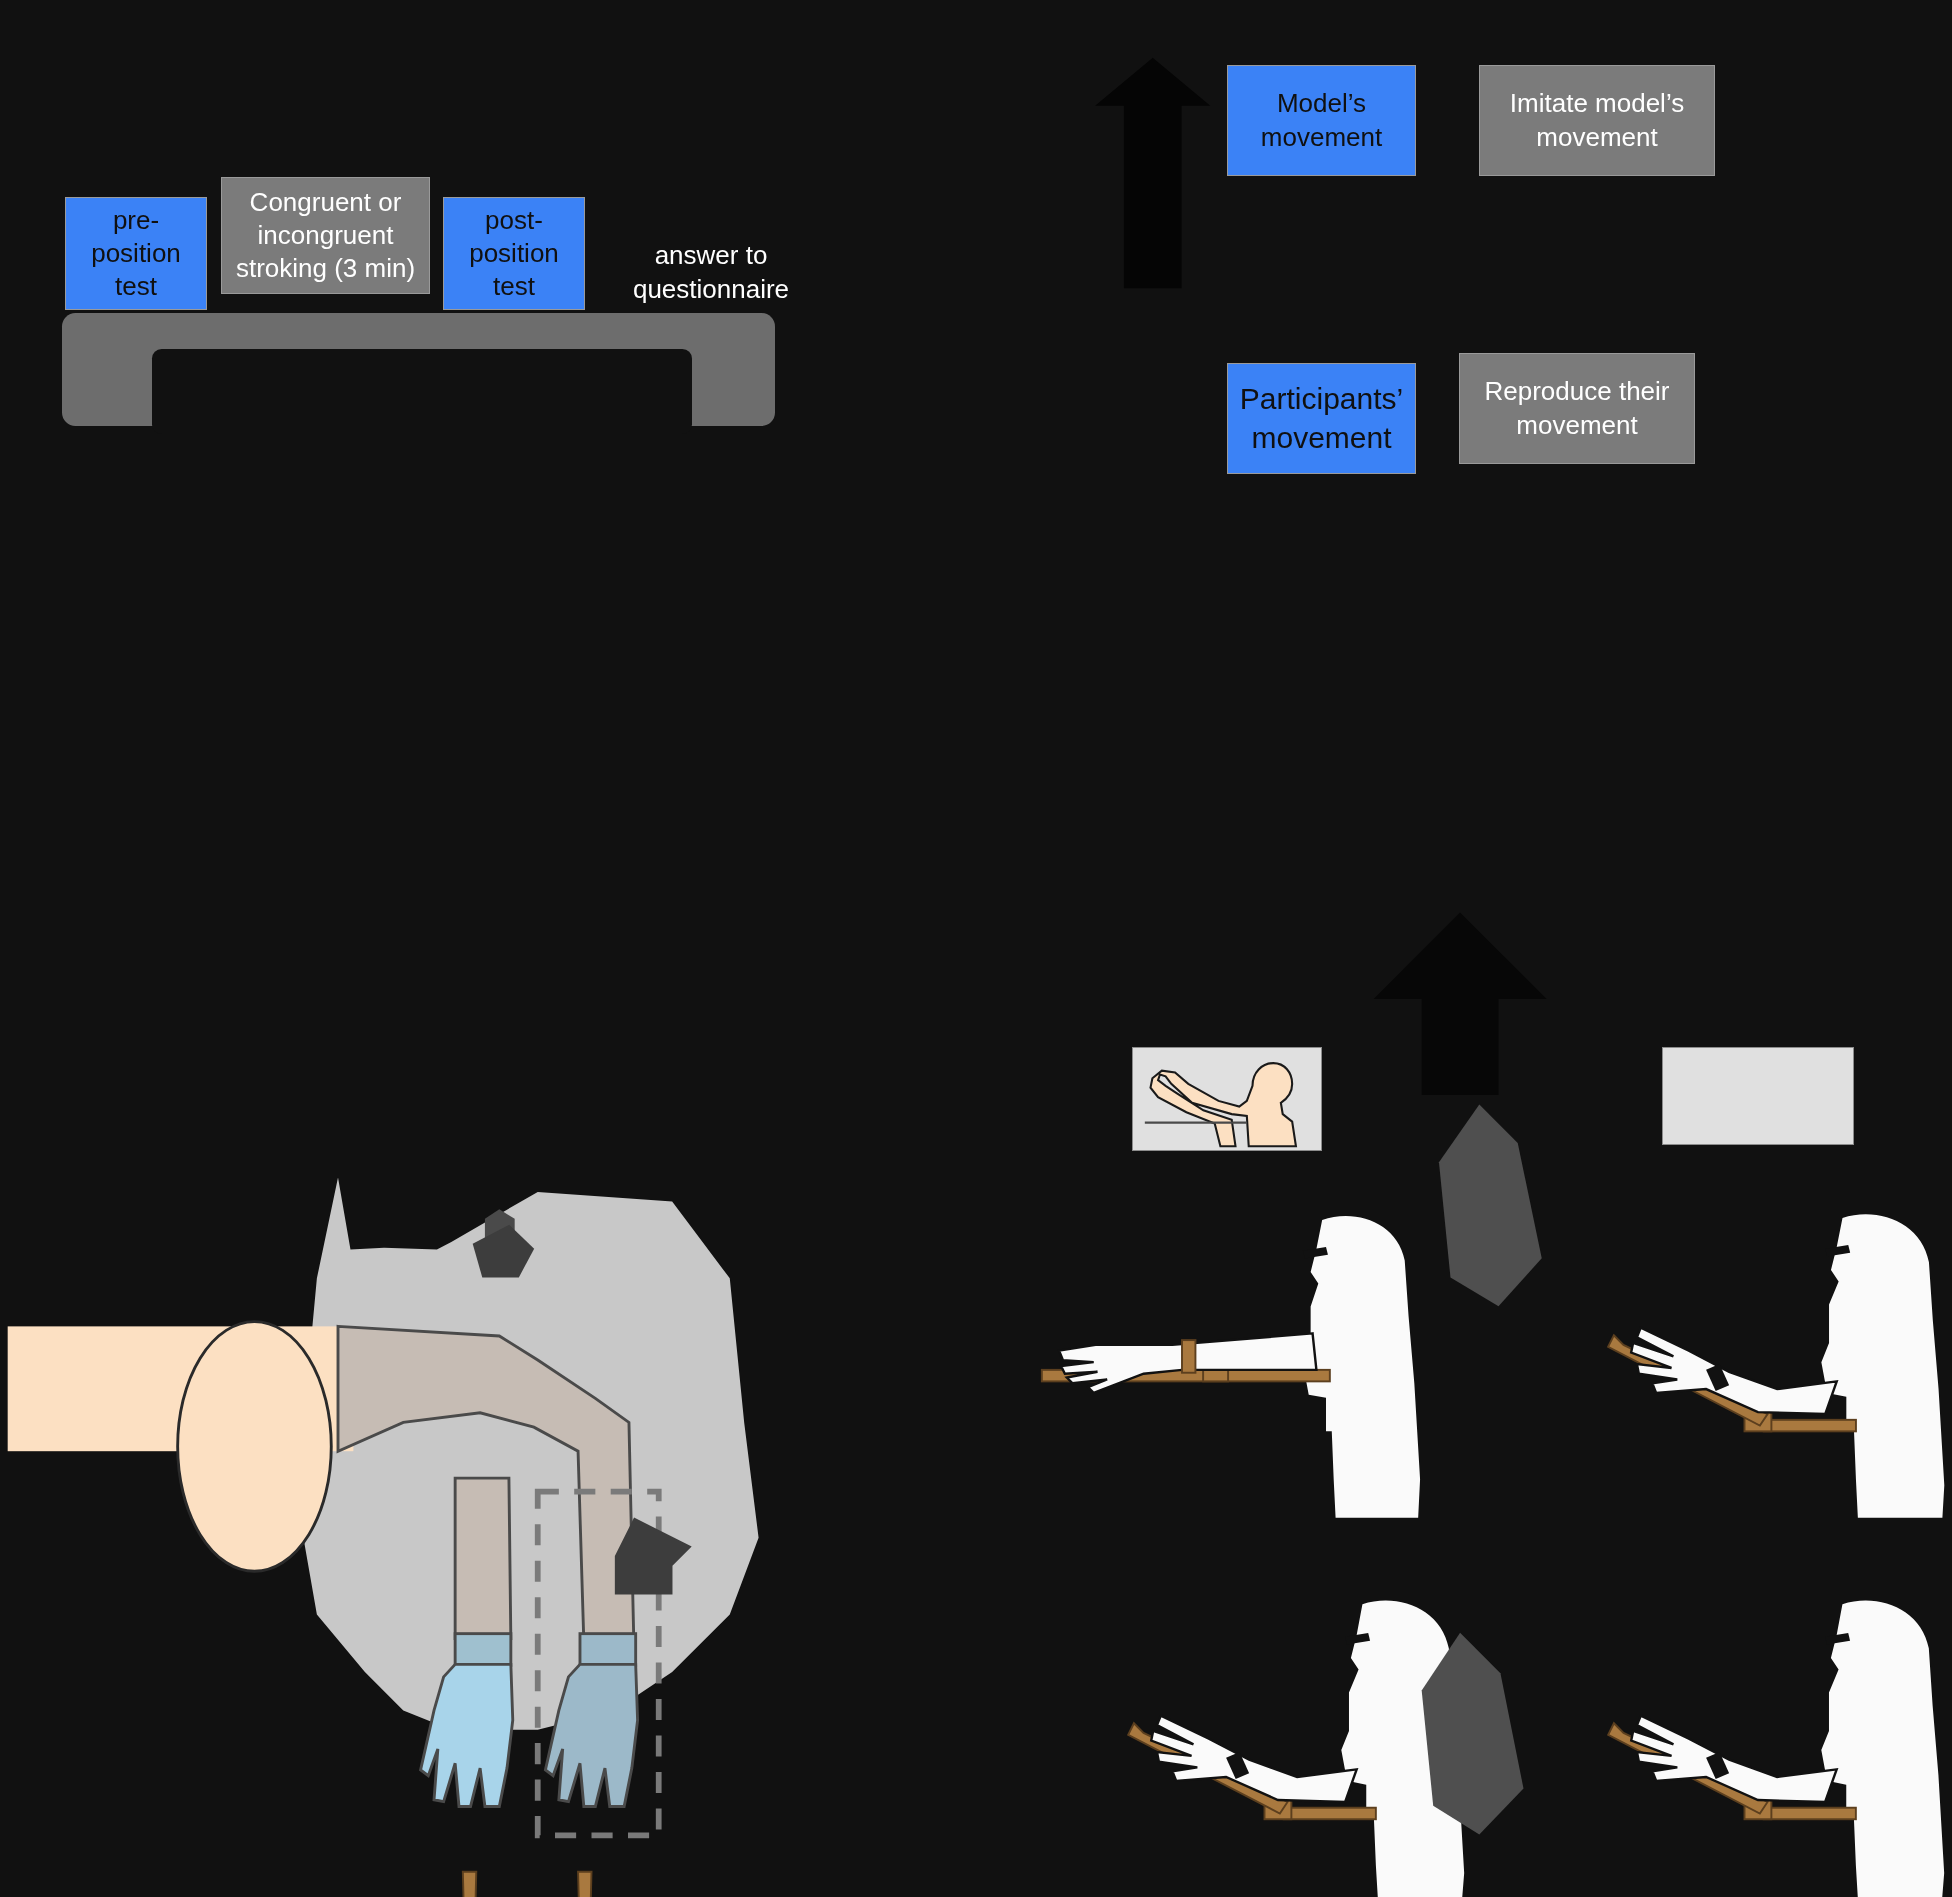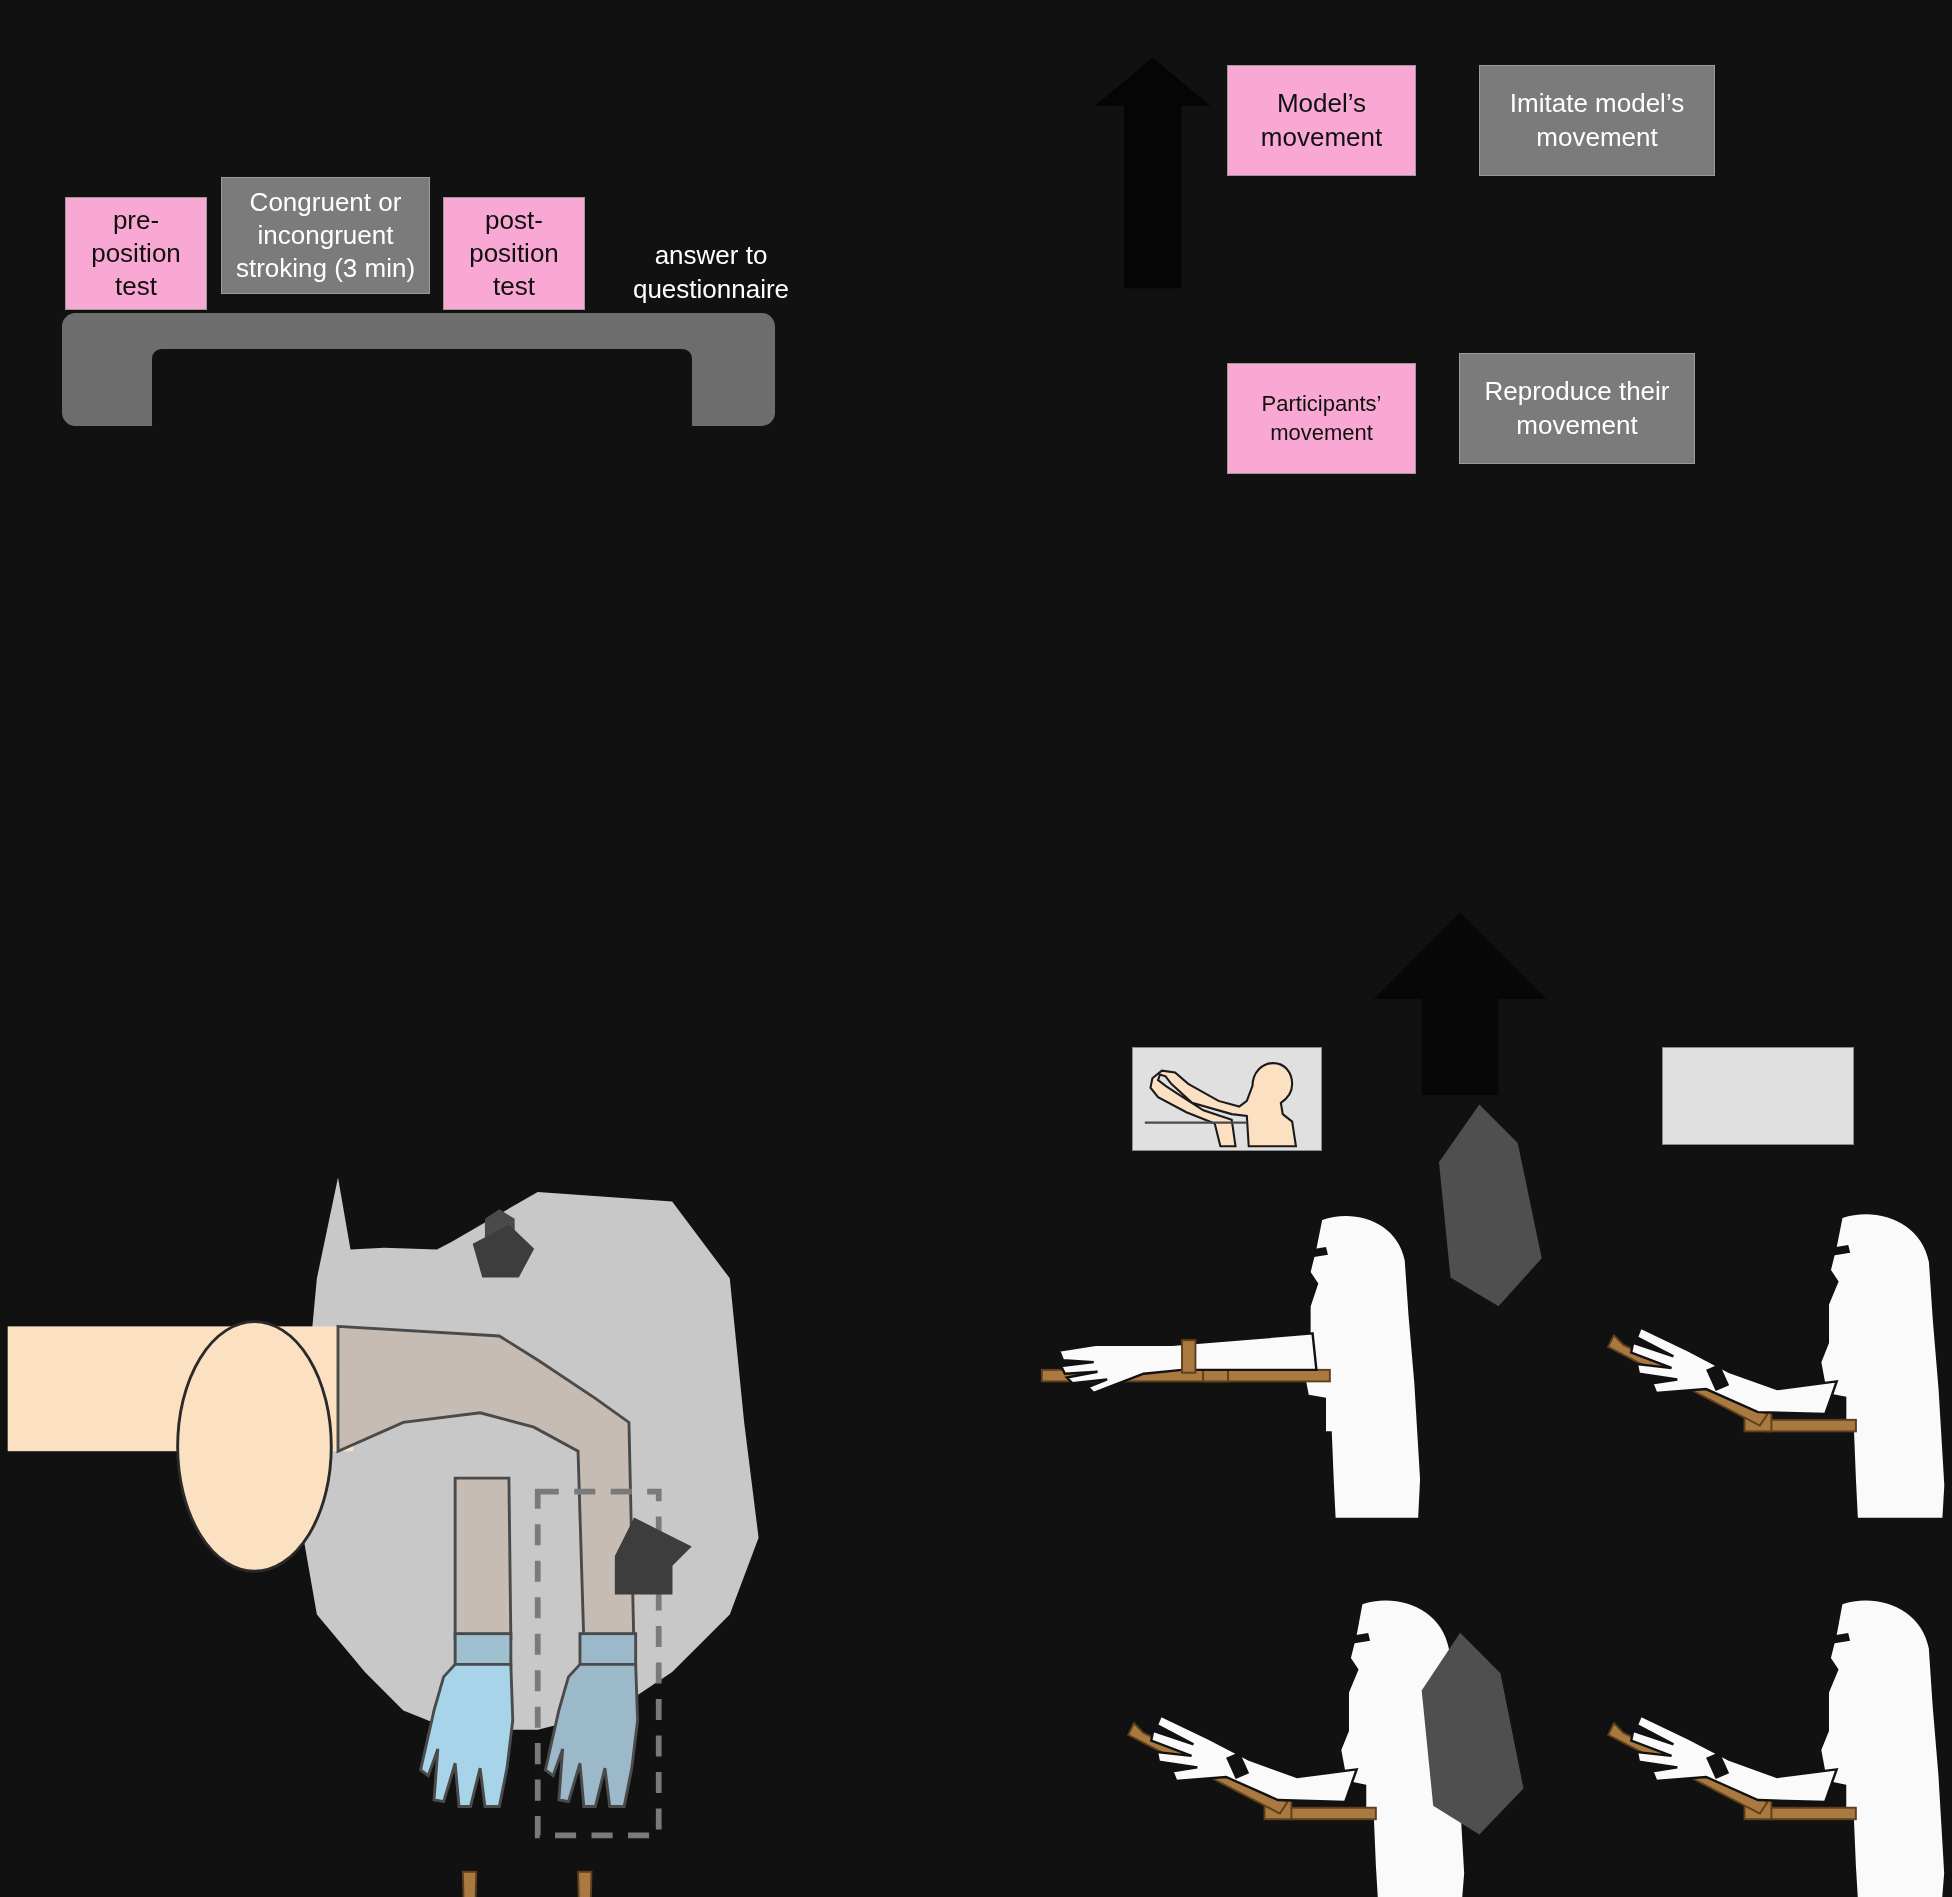--- a/index.html
+++ b/index.html
@@ -9,21 +9,21 @@
     background:#111111;
   }
   .fig{position:absolute;inset:0;}
 
   
   .box{
     position:absolute;display:flex;align-items:center;justify-content:center;
     text-align:center;line-height:1.28;box-sizing:border-box;
     border:1px solid #9a9a9a;
   }
-  .box-light{background:#f9a8d4;color:#101010;}
+  .box-light{background:#3b82f6;color:#101010;}
   .box-dark{background:#7b7b7b;color:#ffffff;}
   .plain-label{
     position:absolute;color:#ffffff;text-align:center;line-height:1.3;
   }
 
   
   .band{
     position:absolute;background:#6d6d6d;border-radius:13.4px;
   }
 
@@ -59,21 +59,21 @@
   <div style="position:absolute;left:152px;top:349px;width:540px;height:85px;background:#111111;border-radius:9.6px;"></div>
 
   <div class="box box-light" style="left:1227px;top:65px;width:189px;height:111px;font-size:26px;padding:3.8px 7.7px;">
     <span>Model’s movement</span>
   </div>
 
   <div class="box box-dark" style="left:1459px;top:65px;width:236px;height:111px;font-size:26px;padding:3.8px 7.7px;margin-left:20px;">
     <span>Imitate model’s movement</span>
   </div>
 
-  <div class="box box-light" style="left:1227px;top:363px;width:189px;height:111px;font-size:22px;padding:3.8px 7.7px;">
+  <div class="box box-light" style="left:1227px;top:363px;width:189px;height:111px;font-size:30px;padding:3.8px 7.7px;">
     <span>Participants’ movement</span>
   </div>
 
   <div class="box box-dark" style="left:1459px;top:345px;width:236px;height:111px;font-size:26px;padding:3.8px 7.7px;margin-top:8px;">
     <span>Reproduce their movement</span>
   </div>
 
   <svg style="position:absolute;left:0px;top:1134px;width:845px;height:596px;" viewBox="0 0 880 620">
 
     <path d="M352 45 L365 120 L400 118 L455 120 L470 112 L560 60 L700 70 L760 150

